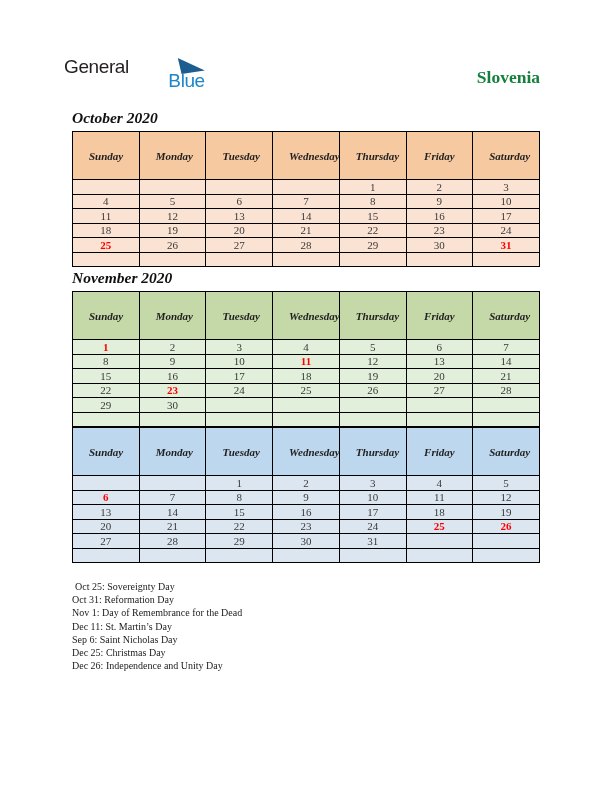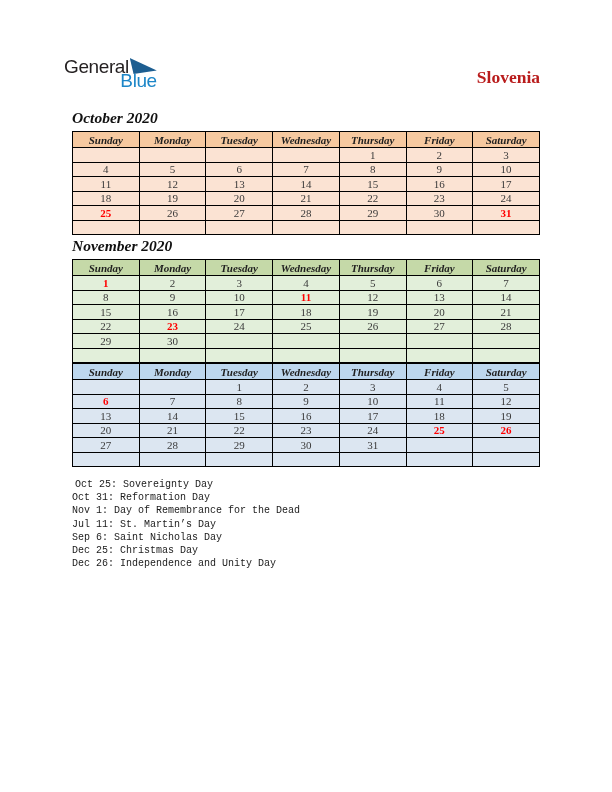--- a/index.html
+++ b/index.html
@@ -16,21 +16,21 @@
 
   
   .logo {
     position: absolute;
     top: 57px;
     left: 64px;
     display: inline-block;
     font-family: "Liberation Sans", "DejaVu Sans", sans-serif;
     line-height: 1;
   }
-  .logo-top { display: flex; align-items: flex-start; }
+  .logo-top { display: flex; align-items: flex-start; gap: 48px; }
   .logo-general {
     font-size: 19px;
     letter-spacing: -0.4px;
     color: var(--logo-text, #231f20);
   }
   .logo-triangle {
     width: 27px;
     height: 16px;
     margin-left: 1px;
     margin-top: 1px;
@@ -44,21 +44,21 @@
     text-align: right;
     margin-top: -5px;
   }
 
   .country {
     position: absolute;
     top: 67px;
     right: 72px;
     font-size: 17.5px;
     font-weight: bold;
-    color: #b91c1c;
+    color: #15803d;
   }
 
   
   .content {
     position: absolute;
     top: 107px;
     left: 72px;
     width: 468px;
   }
 
@@ -75,21 +75,21 @@
   }
 
   table.cal {
     width: 100%;
     border-collapse: collapse;
     table-layout: fixed;
     border: 1.5px solid #000000;
   }
   table.cal th {
     height: 15px;
-    padding: 0;
+    padding: 16px;
     border: 1px solid #000000;
     background: var(--header-bg);
     font-size: 11px;
     font-weight: bold;
     font-style: italic;
     color: #1f1f1f;
     text-align: center;
   }
   table.cal td {
     height: 13.5px;
@@ -101,22 +101,22 @@
     text-align: center;
     vertical-align: middle;
   }
   table.cal td.holiday {
     color: var(--holiday-red, #ff0000);
     font-weight: bold;
   }
 
   
   .holiday-list {
-    margin-top: 11px;
-    font-family: Liberation Mono, monospace;
+    margin-top: 17px;
+    font-family: Liberation Serif, serif;
     font-size: 10px;
     line-height: 13.2px;
     color: #1b1b1b;
   }
   .holiday-note:first-child { padding-left: 3px; }
 </style>
 </head>
 <body>
 
 <div class="page">
@@ -346,20 +346,20 @@
                 <td></td>
               </tr>
             </tbody>
           </table>
         </section>
       </div>
     <div id="holidays" class="holiday-list">
         <div class="holiday-note">Oct 25: Sovereignty Day</div>
         <div class="holiday-note">Oct 31: Reformation Day</div>
         <div class="holiday-note">Nov 1: Day of Remembrance for the Dead</div>
-        <div class="holiday-note">Jul 11: St. Martin’s Day</div>
+        <div class="holiday-note">Dec 11: St. Martin’s Day</div>
         <div class="holiday-note">Sep 6: Saint Nicholas Day</div>
         <div class="holiday-note">Dec 25: Christmas Day</div>
         <div class="holiday-note">Dec 26: Independence and Unity Day</div>
       </div>
   </div>
 
 </div>
 
 </body></html>

